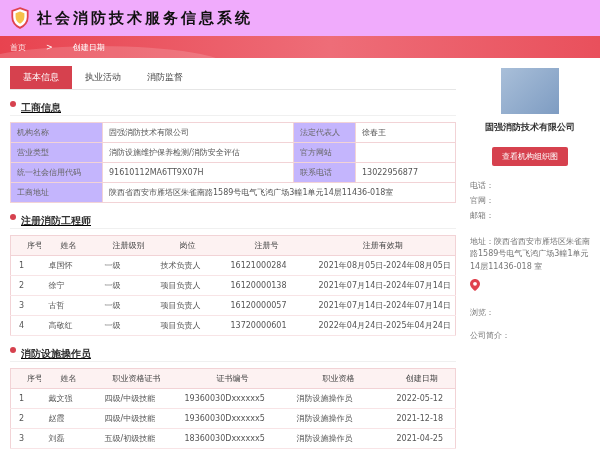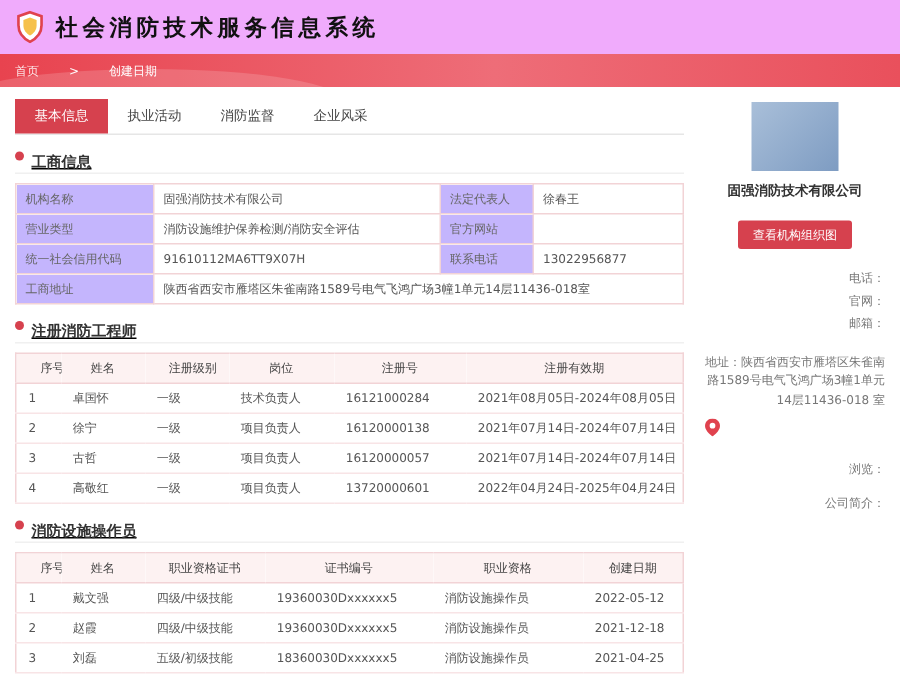--- a/index.html
+++ b/index.html
@@ -47,21 +47,21 @@
     border-bottom:1px solid #f2d3d6; text-align:center; white-space:nowrap; overflow:hidden; }
   table.list td { padding:4px 2px 4px 8px; border-bottom:1px solid #f8e4e6; text-align:left;
     white-space:nowrap; overflow:hidden; }
 
   
   .side-img { width:58px; height:46px; margin:2px auto 7px auto;
     background:linear-gradient(135deg,#a9bfd9,#7e9cc2); }
   .side-name { text-align:center; font-size:9px; font-weight:bold; color:#333; margin-bottom:8px; }
   .side-btn { display:block; margin:13px auto 12px auto; background:#d6414e; color:#fff; border:none;
     font-size:8px; padding:4px 10px; border-radius:2px; cursor:pointer; font-family:inherit; }
-  .side-line { font-size:8px; color:#777; line-height:1.9;text-align:right; }
+  .side-line { font-size:8px; color:#777; line-height:1.9; }
   .side-line.address { line-height:1.6;margin-top:12px; }
   .pin-row { margin:2px 0 10px 0; cursor:pointer; }
   .gap { height:8px; }
 </style>
 </head>
 <body>
 
 <header class="app-header">
   <span class="logo">
     <svg width="20" height="22" viewBox="0 0 18 20">
@@ -80,21 +80,20 @@
   </div>
 </div>
 
 <div class="content">
   <main class="main">
 
     <div class="tabs">
       <div class="tab active">基本信息</div>
       <div class="tab">执业活动</div>
       <div class="tab">消防监督</div>
-      <div class="tab">企业风采</div>
     </div>
 
     <div class="section-header">
       <span class="bullet"></span>
       <span class="section-title">工商信息</span>
     </div>
     <table class="info">
       <colgroup>
           <col style="width:92px">
           <col>

